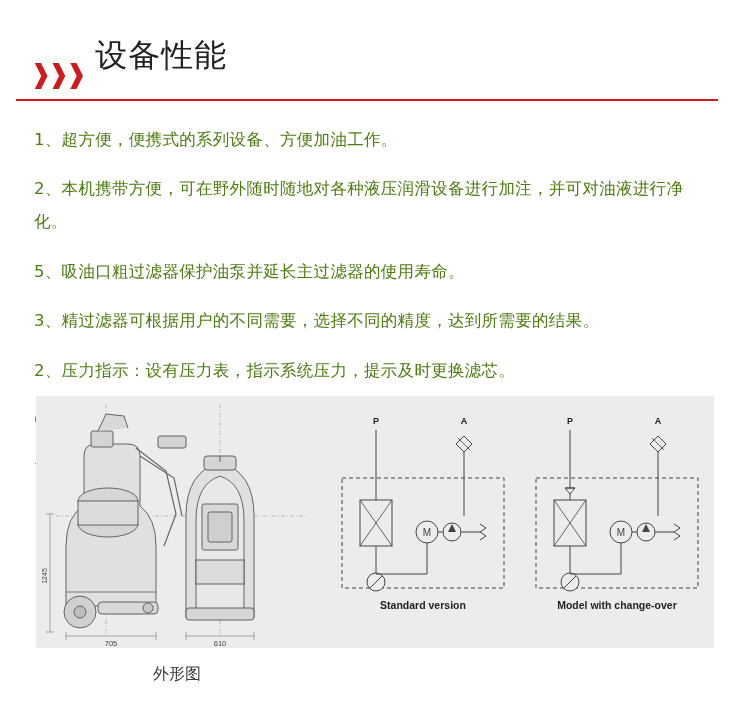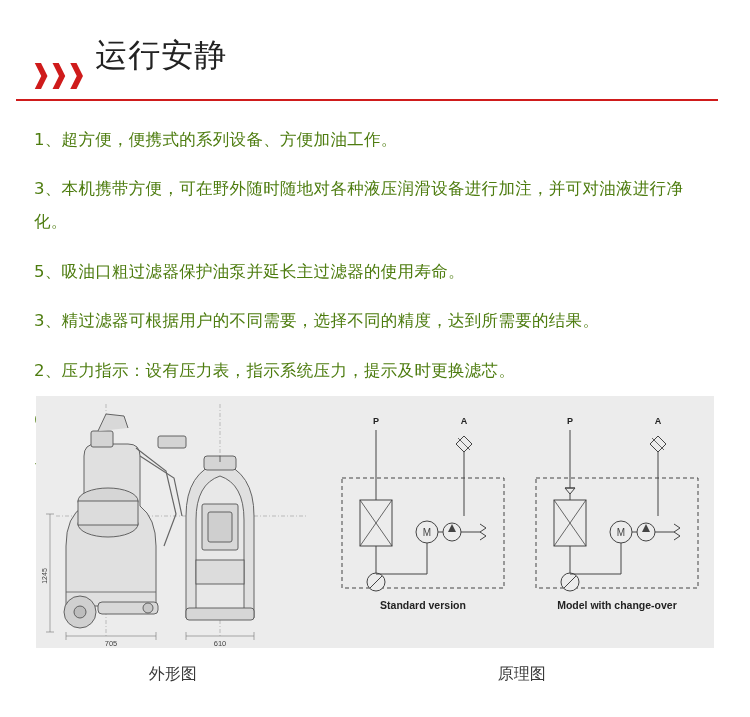--- a/index.html
+++ b/index.html
@@ -101,26 +101,26 @@
   }
   svg text { font-family: "Liberation Sans", sans-serif; }
 </style>
 </head>
 <body>
 
 <div class="page">
 
   <div class="header">
     <span class="chevrons">❱❱❱</span>
-    <h1 class="title">运行安静</h1>
+    <h1 class="title">设备性能</h1>
   </div>
 
   <div class="features">
     <p class="feature">1、超方便，便携式的系列设备、方便加油工作。</p>
-    <p class="feature">3、本机携带方便，可在野外随时随地对各种液压润滑设备进行加注，并可对油液进行净化。</p>
+    <p class="feature">2、本机携带方便，可在野外随时随地对各种液压润滑设备进行加注，并可对油液进行净化。</p>
     <p class="feature">5、吸油口粗过滤器保护油泵并延长主过滤器的使用寿命。</p>
     <p class="feature">3、精过滤器可根据用户的不同需要，选择不同的精度，达到所需要的结果。</p>
     <p class="feature">2、压力指示：设有压力表，指示系统压力，提示及时更换滤芯。</p>
     <p class="feature">6、齿轮泵：内啮合齿轮泵，运行安静，性能可靠，寿命长。</p>
     <p class="feature">7、连接：均采用液压管接头，连接及密封可靠，零泄漏。可承载车架：坚固耐用。</p>
   </div>
 
   <div class="figures">
 
     <div class="fig fig-left">
@@ -240,16 +240,15 @@
         </g>
         <text x="246" y="28" font-size="9" font-weight="bold" text-anchor="middle" fill="#222">P</text>
         <text x="334" y="28" font-size="9" font-weight="bold" text-anchor="middle" fill="#222">A</text>
         <text x="293" y="213" class="diagram-label" text-anchor="middle" fill="#222">Model with change-over</text>
       </svg>
     </div>
   </div>
 
   <div class="captions">
     <div class="caption cap-left">外形图</div>
-    <div class="caption cap-right">原理图</div>
   </div>
 
 </div>
 
 </body></html>

